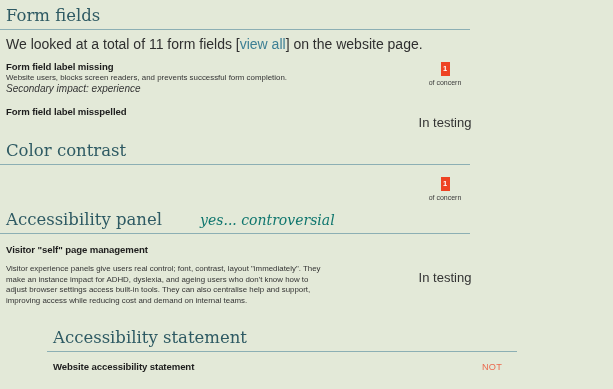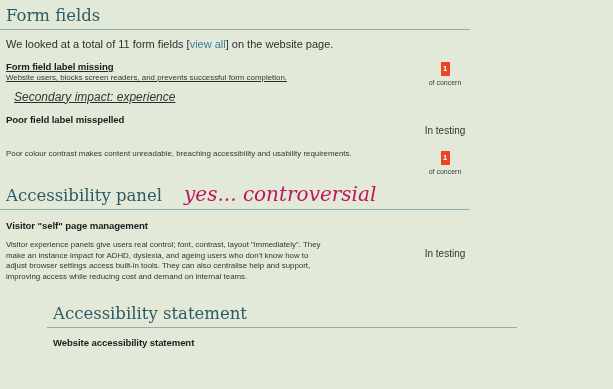--- a/index.html
+++ b/index.html
@@ -34,30 +34,30 @@
     font-family: "DejaVu Serif", serif;
     font-weight: 400;
     font-size: 16.5px;
     line-height: 20px;
     color: #2e5a63;
     white-space: nowrap;
   }
   .section-head .head-note {
     font-family: "DejaVu Serif", serif;
     font-style: italic;
-    font-size: 20px;
-    color: #be185d;
-    padding-left: 22px;
+    font-size: 14px;
+    color: #0f766e;
+    padding-left: 38px;
   }
 
   
   .intro {
     margin: 0;
     padding: 9px 0 0 6px;
-    font-size: 11px;
+    font-size: 14px;
     line-height: 11px;
     color: #2f2f2f;
   }
   .intro a.viewall {
     color: #3d7f94;
     text-decoration: none;
   }
 
   
   .issue {
@@ -78,22 +78,22 @@
     font-size: 7.9px;
     line-height: 10.5px;
     color: #343434;
     max-width: 400px;
   }
   .issue-desc.narrow {
     max-width: 318px;
     margin-top: 8px;
   }
   .issue-sub {
-    margin: 8px;
-    font-size: 12px;
+    margin: 0;
+    font-size: 10px;
     line-height: 10.5px;
     font-style: italic;
     color: #343434;
   }
 
   
   .status {
     position: absolute;
     width: 120px;
     text-align: center;
@@ -113,21 +113,21 @@
   }
   .badge-caption {
     display: block;
     margin-top: 2px;
     font-size: 7px;
     line-height: 9px;
     color: #3a3a3a;
   }
   .status-text {
     display: block;
-    font-size: 10px;
+    font-size: 13px;
     line-height: 10px;
     color: #333333;
   }
   .status-notfound {
     display: block;
     font-size: 9.2px;
     line-height: 11.5px;
     color: #eb6a4f;
     letter-spacing: 0.2px;
   }
@@ -138,42 +138,44 @@
 <div class="page">
 
   <div class="section" style="margin-top:2px;">
     <h2 class="section-head">
       <span>Form fields</span>
     </h2>
     <p class="intro">
       <span>We looked at a total of 11 form fields [</span><a class="viewall" href="#">view all</a><span>] on the website page.</span>
     </p>
 
-    <div class="issue" style="margin-top:10px;text-decoration:underline;">
+    <div class="issue" style="margin-top:10px;">
       <p class="issue-title">Form field label missing</p>
       <p class="issue-desc">Website users, blocks screen readers, and prevents successful form completion.</p>
       <p class="issue-sub">Secondary impact: experience</p>
       <div class="status" style="top:2px;">
         <span class="badge">1</span>
         <span class="badge-caption">of concern</span>
       </div>
     </div>
 
     <div class="issue" style="margin-top:11px;">
-      <p class="issue-title">Poor field label misspelled</p>
+      <p class="issue-title">Form field label misspelled</p>
       <div class="status" style="top:13px;">
         <span class="status-text">In testing</span>
       </div>
     </div>
   </div>
 
   <div class="section" style="margin-top:23px;">
+    <h2 class="section-head">
+      <span>Color contrast</span>
+    </h2>
 
     <div class="issue" style="margin-top:10px;">
-      <p class="issue-desc">Poor colour contrast makes content unreadable, breaching accessibility and usability requirements.</p>
       <div class="status" style="top:2px;">
         <span class="badge">1</span>
         <span class="badge-caption">of concern</span>
       </div>
     </div>
   </div>
 
   <div class="section" style="margin-top:23px;">
     <h2 class="section-head">
       <span>Accessibility panel</span><span class="head-note">yes... controversial</span>
@@ -189,16 +191,20 @@
   </div>
 
   <div class="section" style="margin-top:22px;padding-left:47px;">
     <h2 class="section-head">
       <span>Accessibility statement</span>
     </h2>
 
     <div class="issue" style="margin-top:8px;">
       <p class="issue-title">Website accessibility statement</p>
 
+      <div class="status" style="top:2px;">
+        <span class="status-notfound">NOT</span>
+
+      </div>
     </div>
   </div>
 
 </div>
 
 </body></html>

